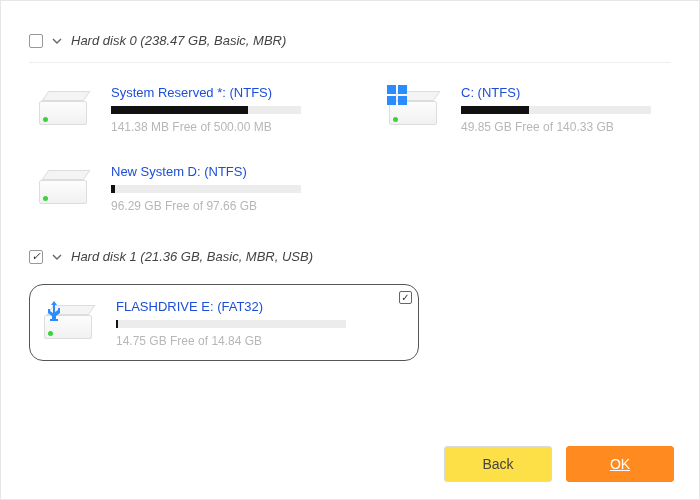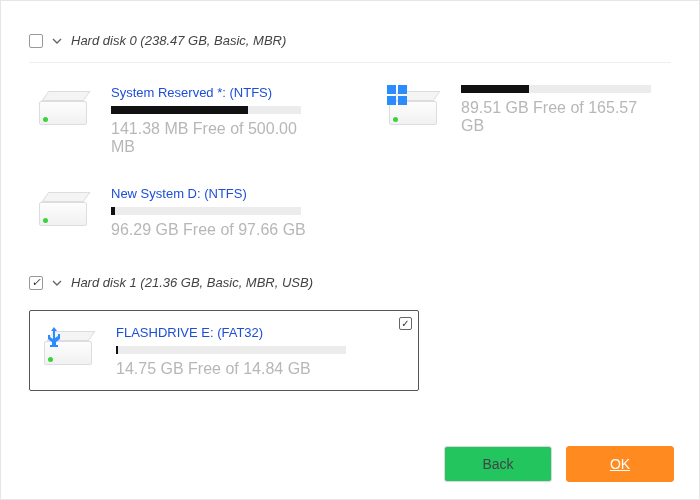--- a/index.html
+++ b/index.html
@@ -88,25 +88,25 @@
     width: 190px; height: 8px;
     background:#ececec;
     position: relative;
     margin-bottom:6px;
   }
   .bar .fill {
     position:absolute; left:0; top:0; bottom:0;
     background:#111;
   }
   .free-text {
-    color:#b7b7b7; font-size:16px;
+    color:#b7b7b7; font-size:12px;
   }
   .selected-wrap {
     border:1px solid #555;
-    border-radius:2px;
+    border-radius:14px;
     padding: 14px 14px 12px 14px;
     margin-top:6px;
     width: 390px;
     position: relative;
   }
   .selected-wrap .mini-chk {
     position:absolute; right:6px; top:6px;
     width:13px;height:13px;border:1px solid #666;border-radius:2px;
     display:flex;align-items:center;justify-content:center;font-size:10px;
   }
@@ -119,21 +119,21 @@
     gap:14px;
   }
   .btn {
     min-width:108px; height:36px;
     border-radius:3px;
     font-size:14px;
     display:flex; align-items:center; justify-content:center;
     cursor:pointer;
   }
   .btn-back {
-    background:#22c55e; color:#444;
+    background:#fde047; color:#444;
     border:1px solid #d9d9d9;
   }
   .btn-ok {
     background:#ff8a1f; color:#fff;
     border:1px solid #ff8a1f;
     text-decoration:underline;
   }
   .win-squares {
     width:20px;height:20px; display:grid;
     grid-template-columns:1fr 1fr; grid-template-rows:1fr 1fr;
@@ -184,24 +184,25 @@
         <div class="badge">
           <div class="win-squares">
               <div></div>
               <div></div>
               <div></div>
               <div></div>
             </div>
         </div>
       </div>
       <div class="part-info">
+        <div class="part-title">C: (NTFS)</div>
         <div class="bar">
             <div class="fill" style="width:36%"></div>
           </div>
-        <div class="free-text">89.51 GB Free of 165.57 GB</div>
+        <div class="free-text">49.85 GB Free of 140.33 GB</div>
       </div>
     </div>
 
     <div class="part-item">
       <div class="drive-icon">
         <div class="top"></div>
           <div class="front"></div>
           <div class="led"></div>
       </div>
       <div class="part-info">

